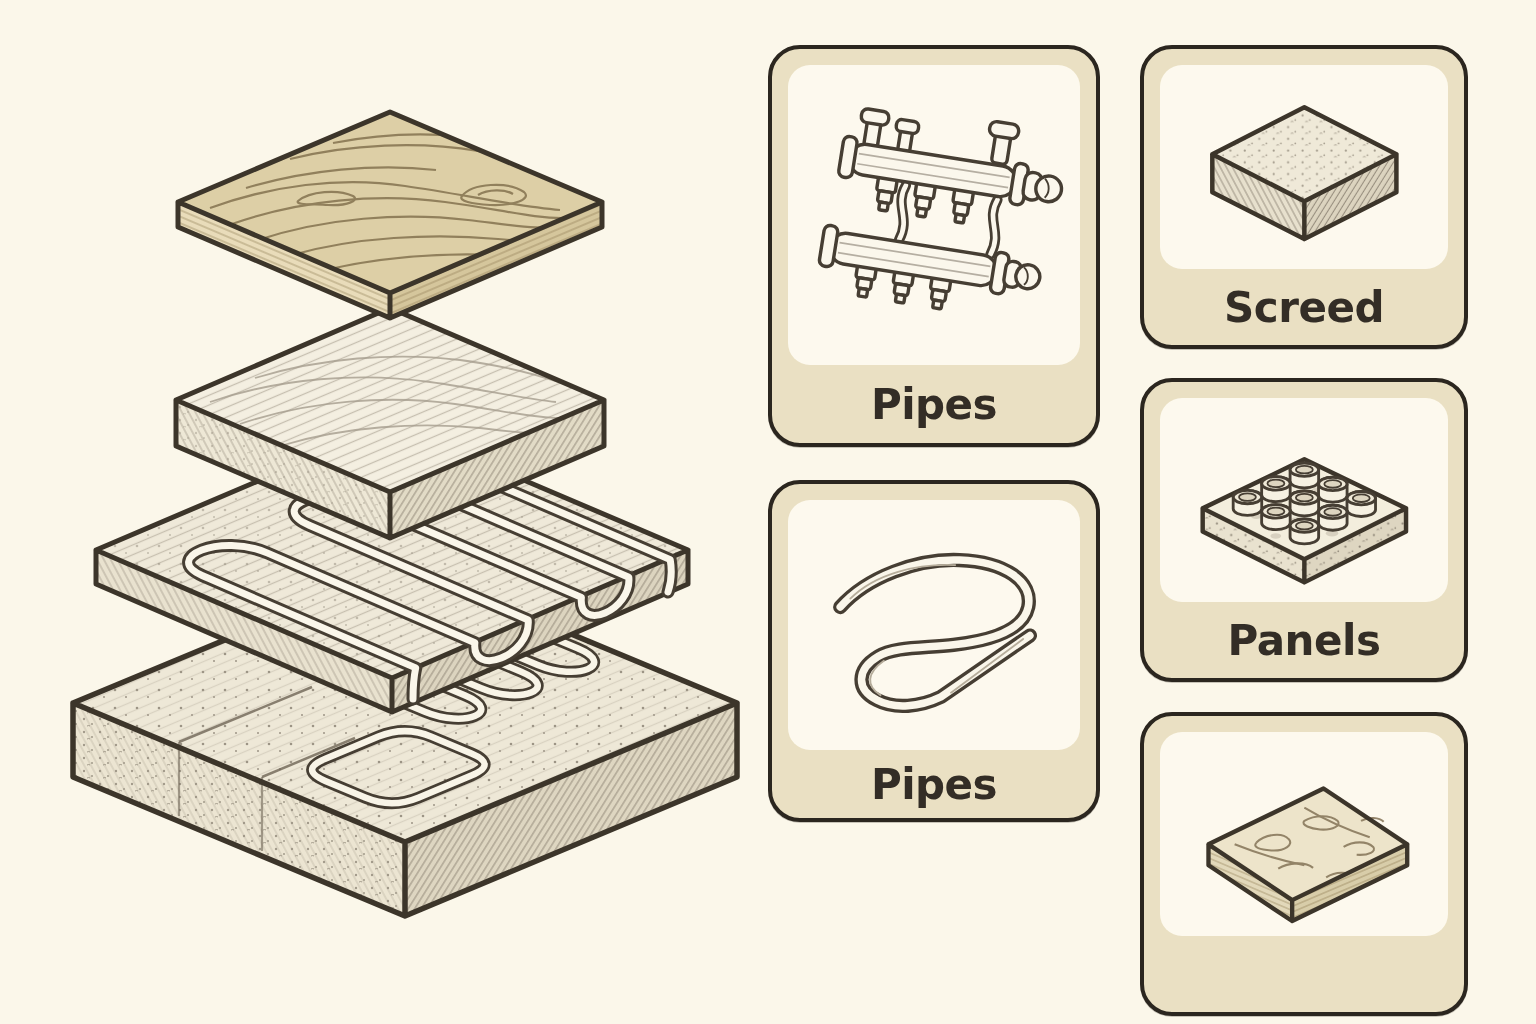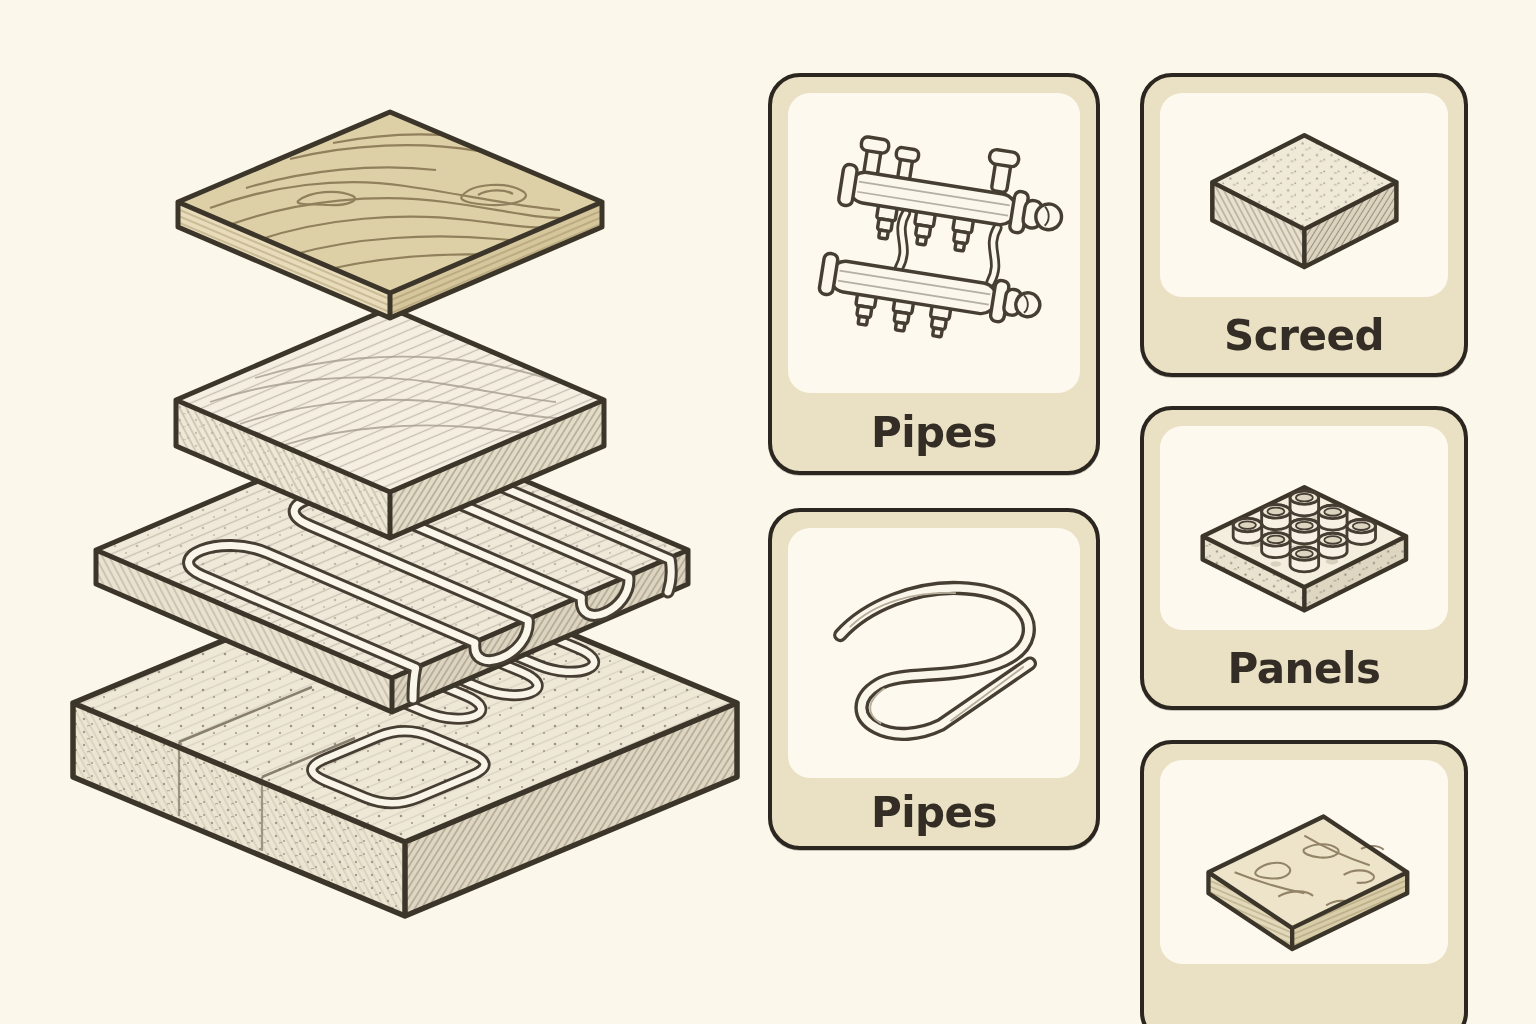--- a/index.html
+++ b/index.html
@@ -10,21 +10,20 @@
   }
   .stage{position:absolute;inset:0;}
   .diagram-wrap{position:absolute;left:0;top:0;width:768px;height:1024px;}
   .diagram-wrap svg{width:100%;height:100%;display:block;}
   .card{
     position:absolute;box-sizing:border-box;
     background:#eae0c3;
     border:4px solid #2b261f;
     border-radius:32px;
     box-shadow:0 1px 0 rgba(43,38,31,.25);
-    margin-top:28px;
   }
   .card-illo{
     position:absolute;left:16px;right:16px;top:16px;
     background:#fdf9ee;border-radius:22px;
     display:flex;align-items:center;justify-content:center;
     overflow:hidden;
   }
   .card-illo svg{width:94%;height:94%;}
   .card-label{
     position:absolute;left:0;right:0;bottom:0;

